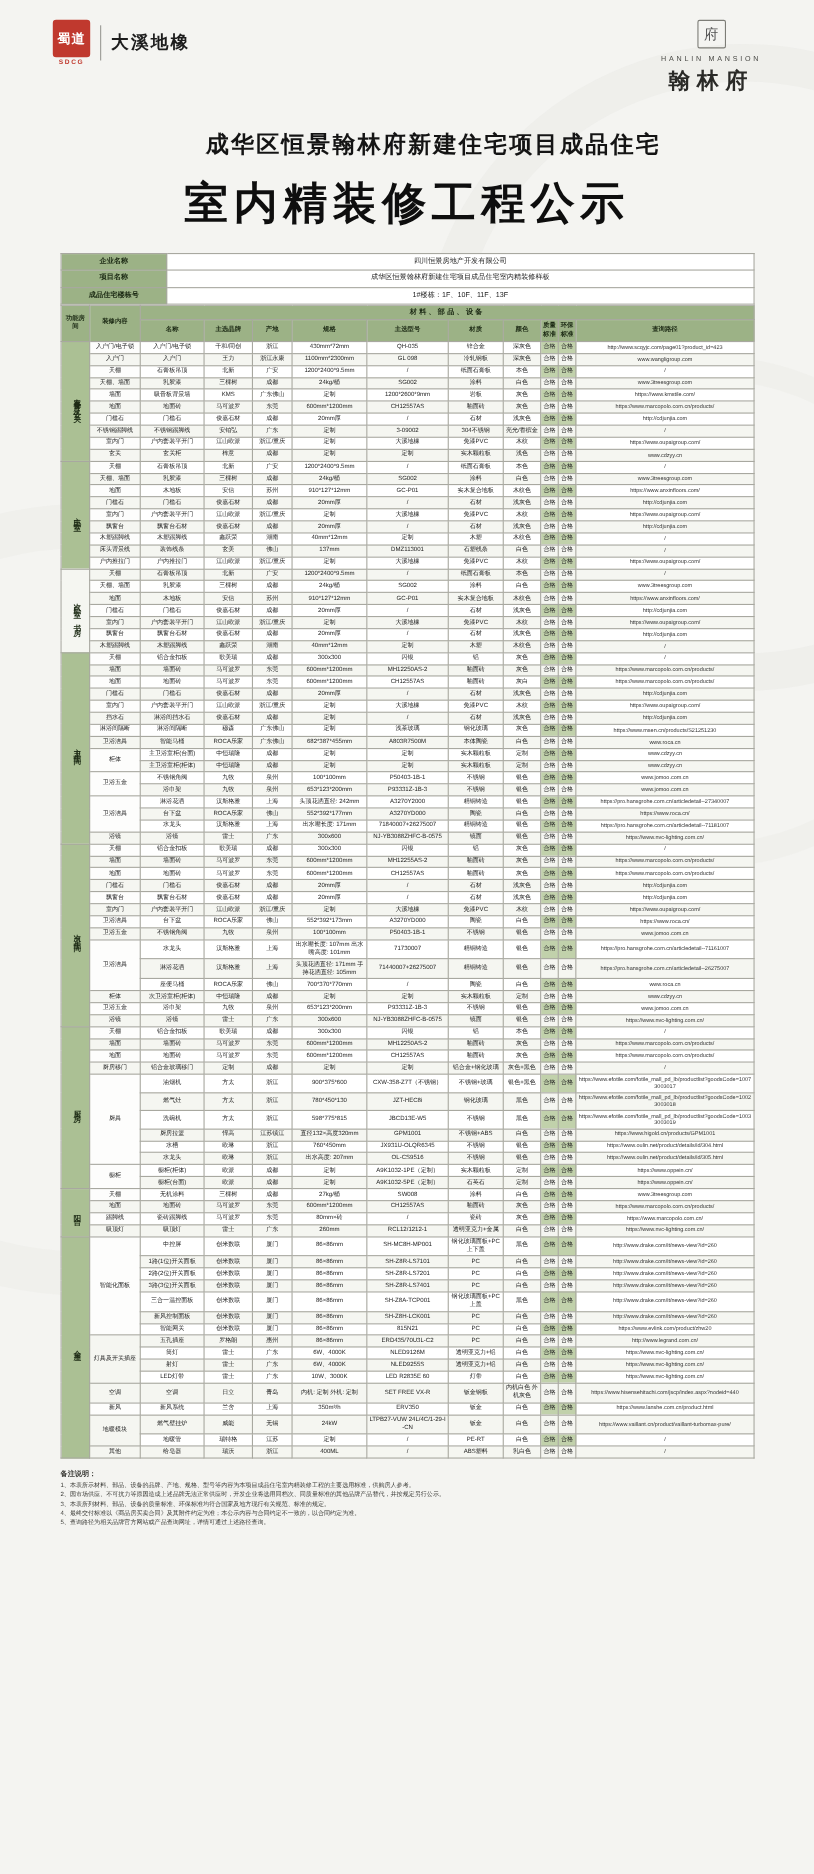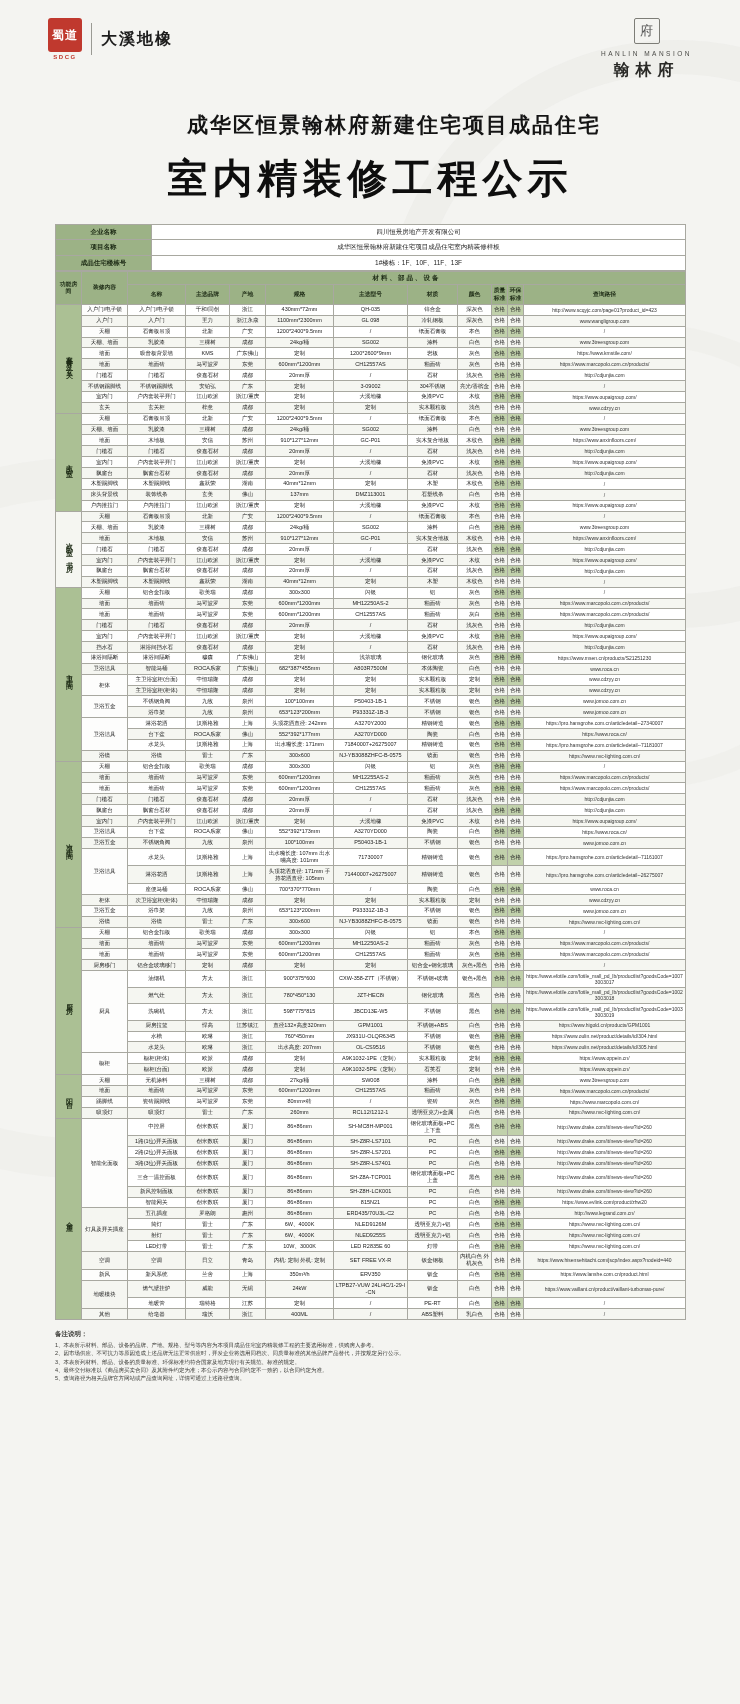--- a/index.html
+++ b/index.html
@@ -21,21 +21,21 @@
   .logo-badge{display:flex;flex-direction:column;align-items:center;}
   .logo-box{width:34px;height:34px;background:#c0392e;color:#fff;display:flex;align-items:center;justify-content:center;
     font-weight:bold;font-size:12px;border-radius:3px;letter-spacing:1px;}
   .logo-sub{color:#c0392e;font-size:6px;font-weight:bold;letter-spacing:1.5px;margin-top:2px;}
   .logo-divider{width:1px;height:32px;background:#9a9a94;margin:0 9px;}
   .logo-name{font-size:16px;font-weight:800;letter-spacing:2px;color:#1c1c1c;}
   .logo-right{display:flex;flex-direction:column;align-items:center;}
   .seal{width:24px;height:24px;border:1px solid #7d7d77;display:flex;align-items:center;justify-content:center;
     font-family:"Liberation Serif",serif;font-size:13px;color:#555;border-radius:2px;margin-bottom:6px;}
   .logo-en{font-size:6.5px;letter-spacing:2.5px;color:#4a4a46;margin-bottom:3px;}
-  .logo-cn{font-size:16px;font-weight:700;letter-spacing:6px;color:#2a2a27;font-family:"Liberation Serif",serif;}
+  .logo-cn{font-size:20px;font-weight:700;letter-spacing:6px;color:#2a2a27;font-family:"Liberation Serif",serif;}
 
   .title-wrap{text-align:center;margin-top:30px;position:relative;z-index:2;}
   .title1{font-size:21px;font-weight:700;letter-spacing:2px;color:#141414;padding-left:48px;}
   .title2{font-size:40px;font-weight:900;letter-spacing:5px;color:#0e0e0e;margin-top:12px;}
 
   .tables{width:630px;margin:18px auto 0 auto;position:relative;z-index:2;}
   table{border-collapse:collapse;table-layout:fixed;width:630px;background:#fff;}
   td,th{border:1px solid #a8a8a0;vertical-align:middle;word-break:break-all;}
 
   

